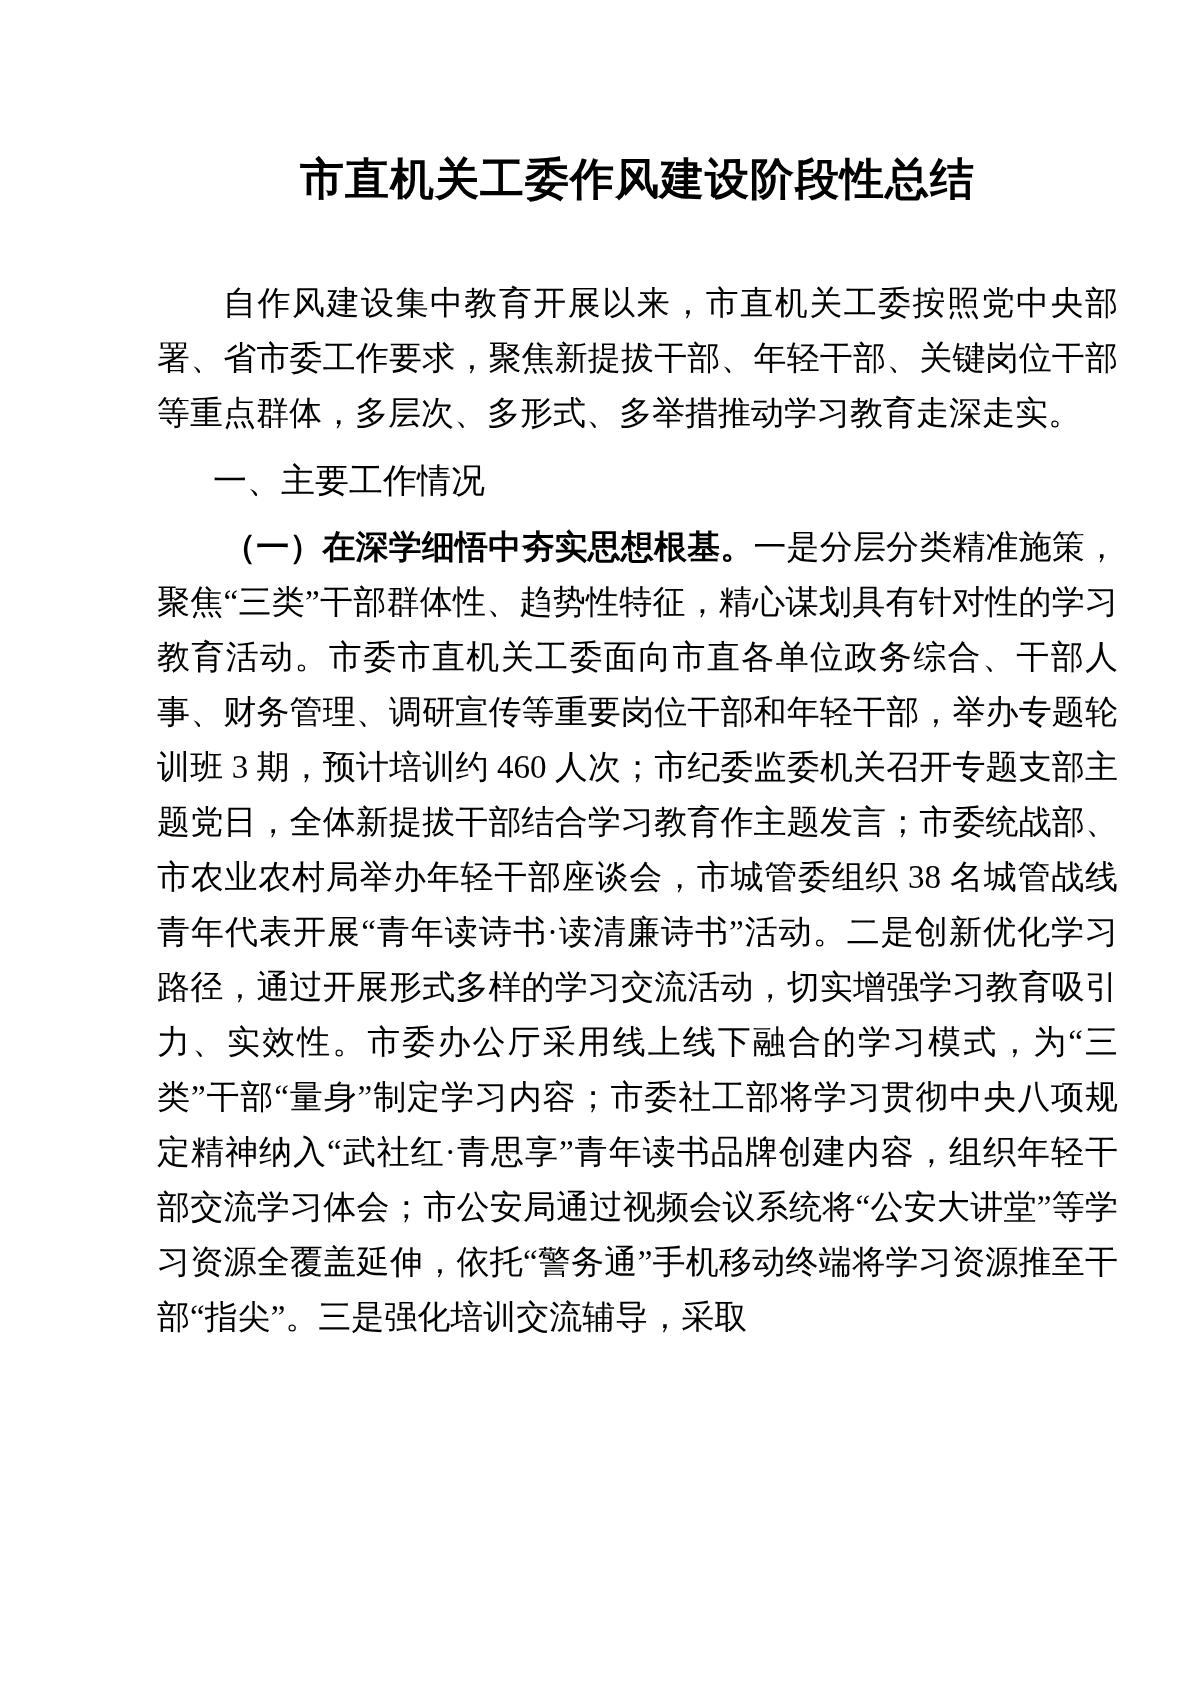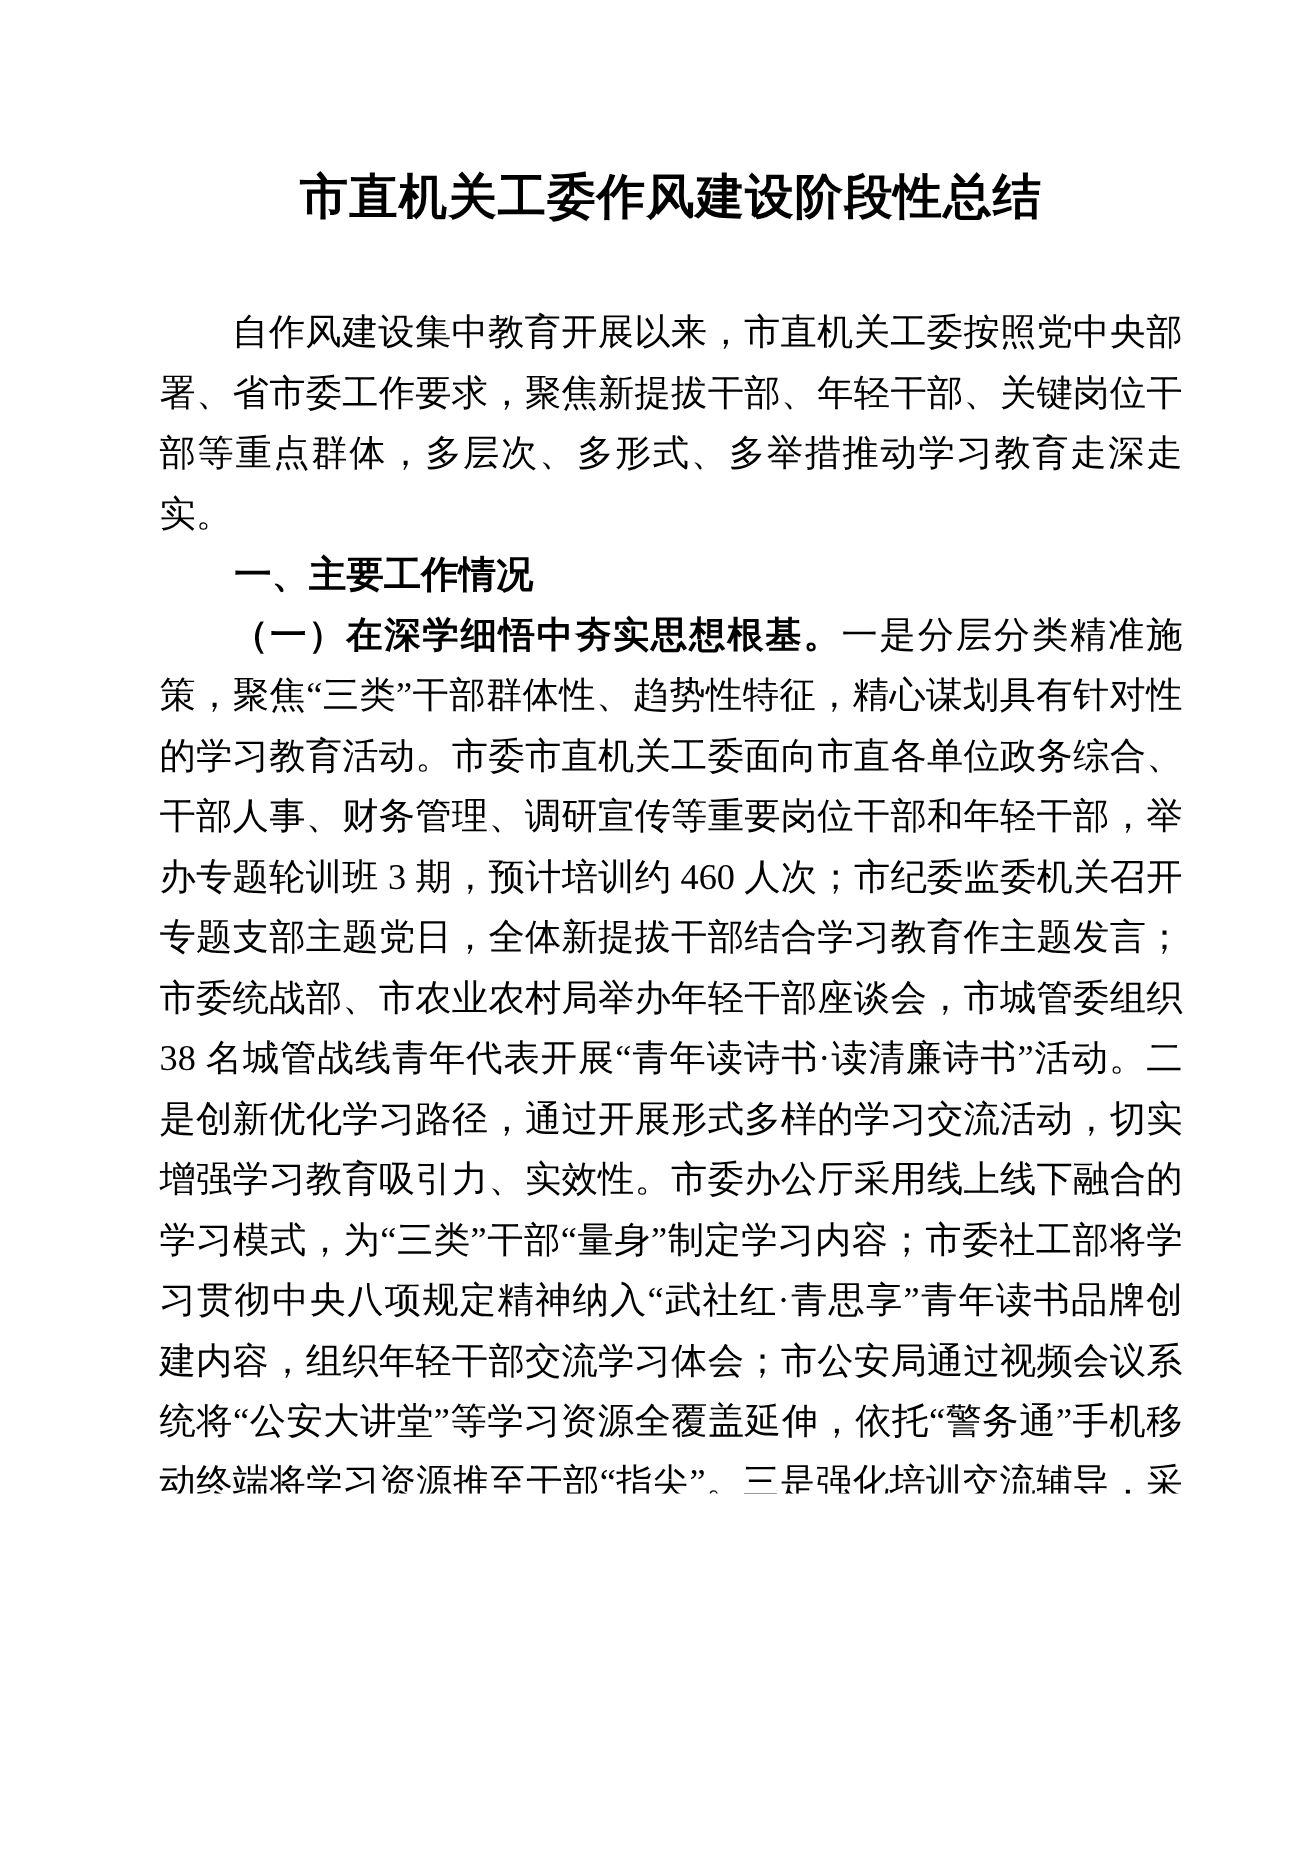--- a/index.html
+++ b/index.html
@@ -7,48 +7,48 @@
     padding: 0;
     background: #ffffff;
   }
   .page {
     position: relative;
     width: 1190px;
     height: 1358px;
     background: #ffffff;
     color: #000000;
     box-sizing: border-box;
-    padding: 152px 115px 0 145px;
+    padding: 152px 60px 0 145px;
     overflow: hidden;
     font-family: "Liberation Serif", "DejaVu Serif", serif;
   }
   .doc-title {
     margin: 0 0 68px 0;
     font-size: 44px;
     line-height: 56px;
     font-weight: bold;
     text-align: center;
     text-indent: 0;
     letter-spacing: 1px;
     font-family: "Liberation Serif", "DejaVu Serif", serif;
   }
   .body-para {
-    margin: 0;
+    margin: 12px;
     font-size: 33px;
     line-height: 55px;
     text-align: justify;
     text-indent: 2em;
     font-weight: normal;
     font-family: "Liberation Serif", "DejaVu Serif", serif;
   }
   .section-heading {
     margin: 0;
     font-size: 34px;
     line-height: 55px;
-    font-weight: bold;
+    font-weight: normal;
     text-indent: 2em;
     text-align: left;
     font-family: "Liberation Sans", "DejaVu Sans", sans-serif;
   }
   .kai-heading {
     
     font-weight: bold;
   }
 </style>
 </head>

